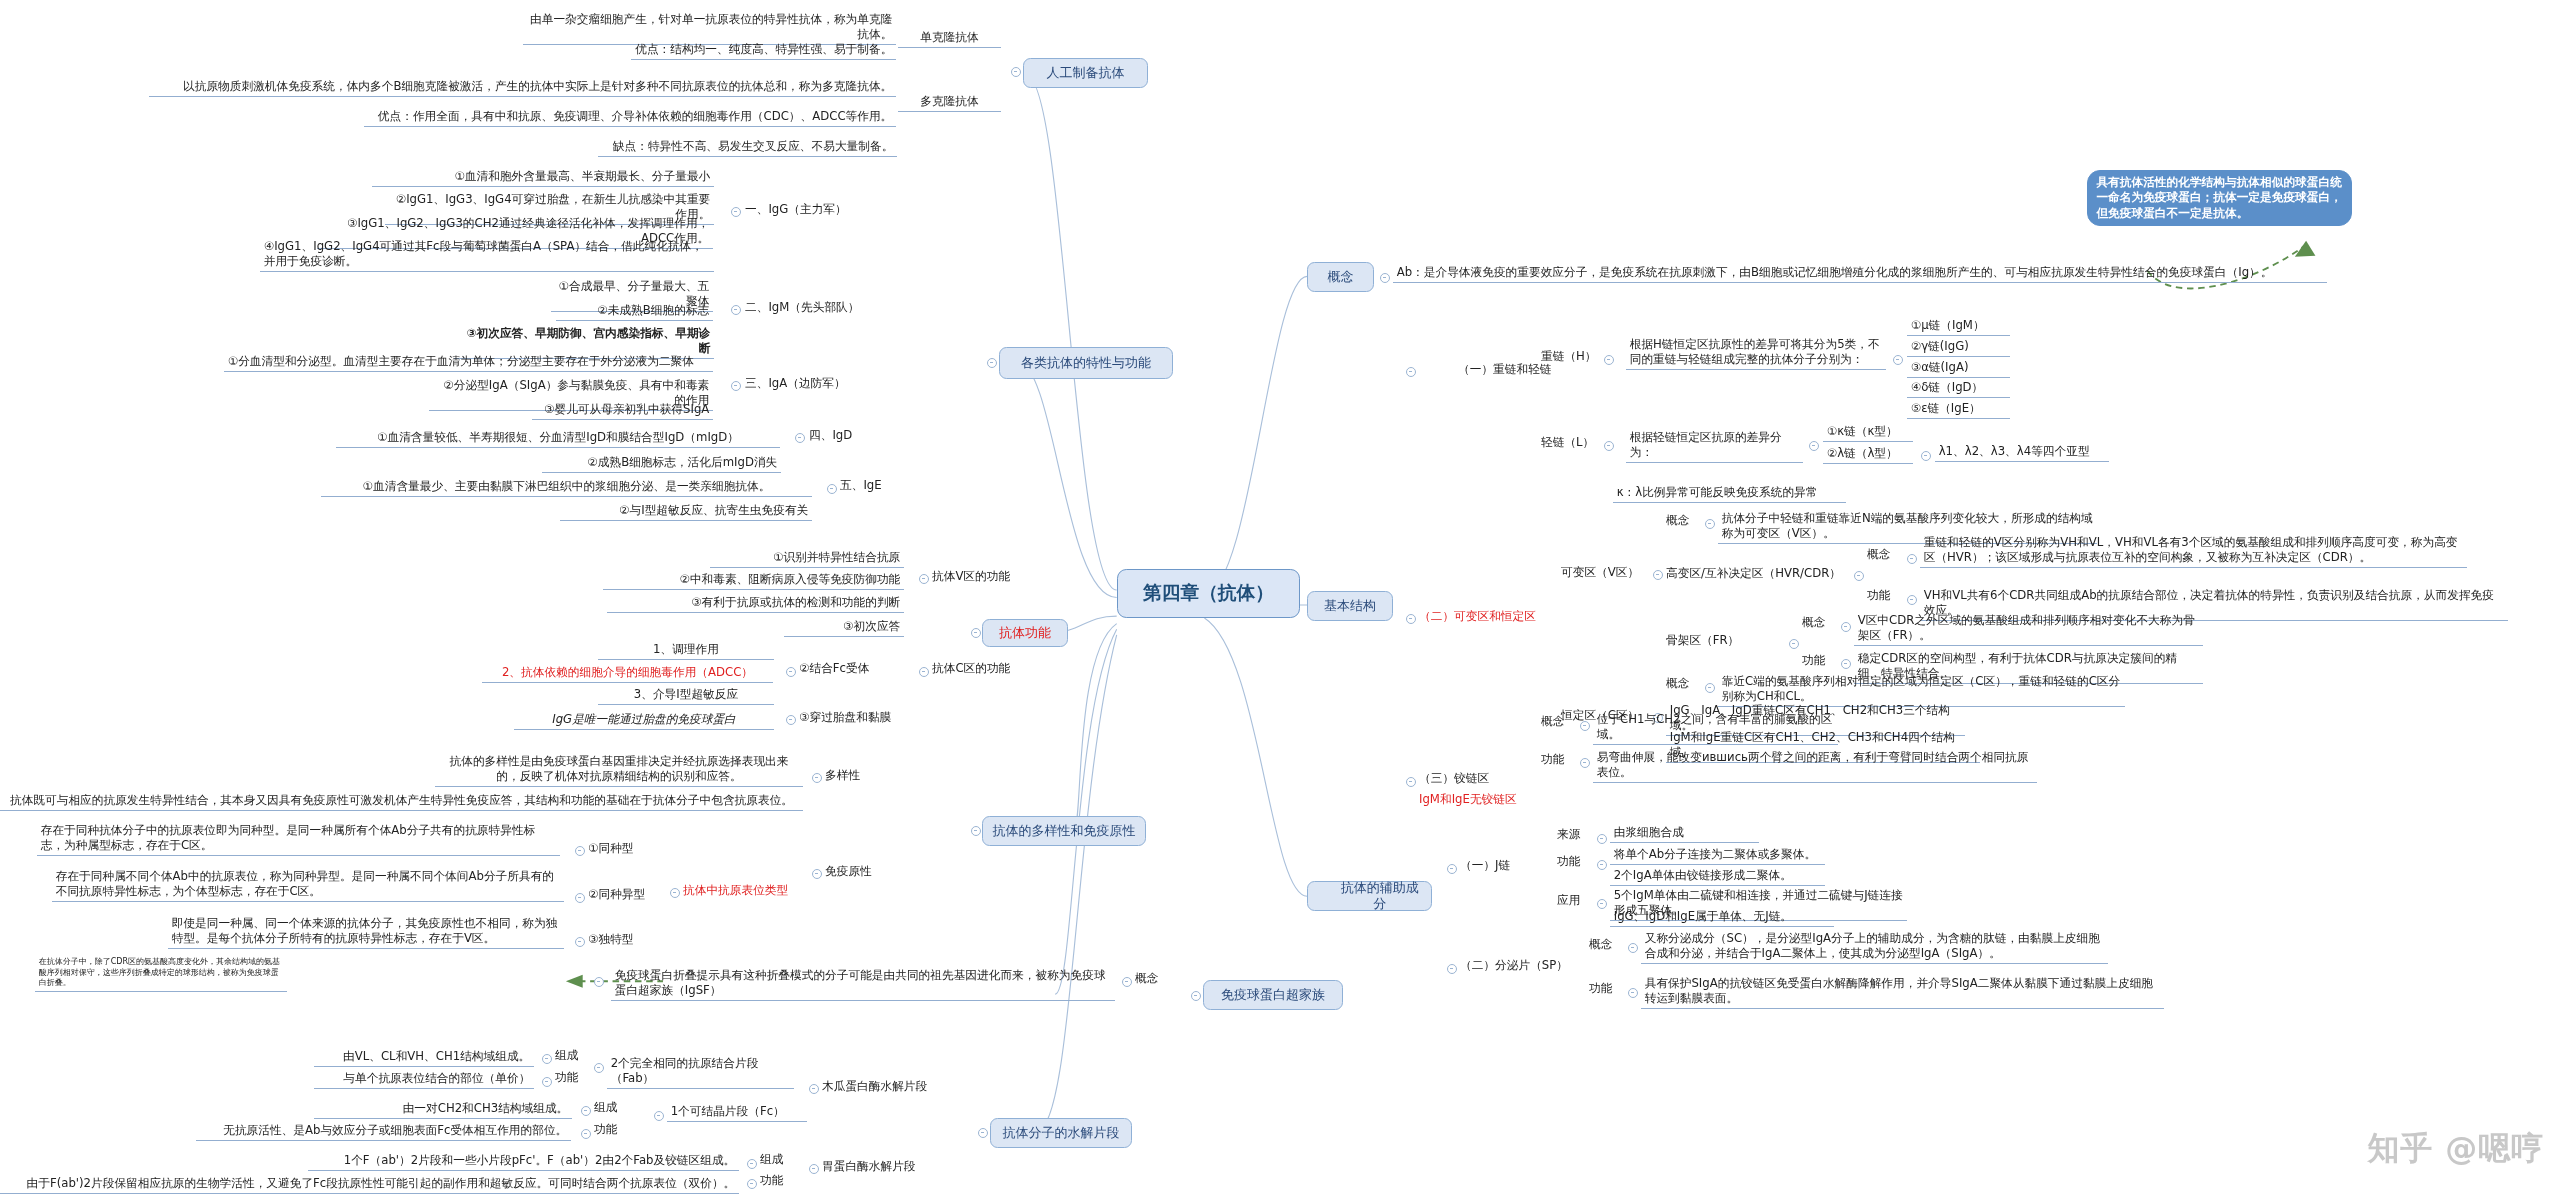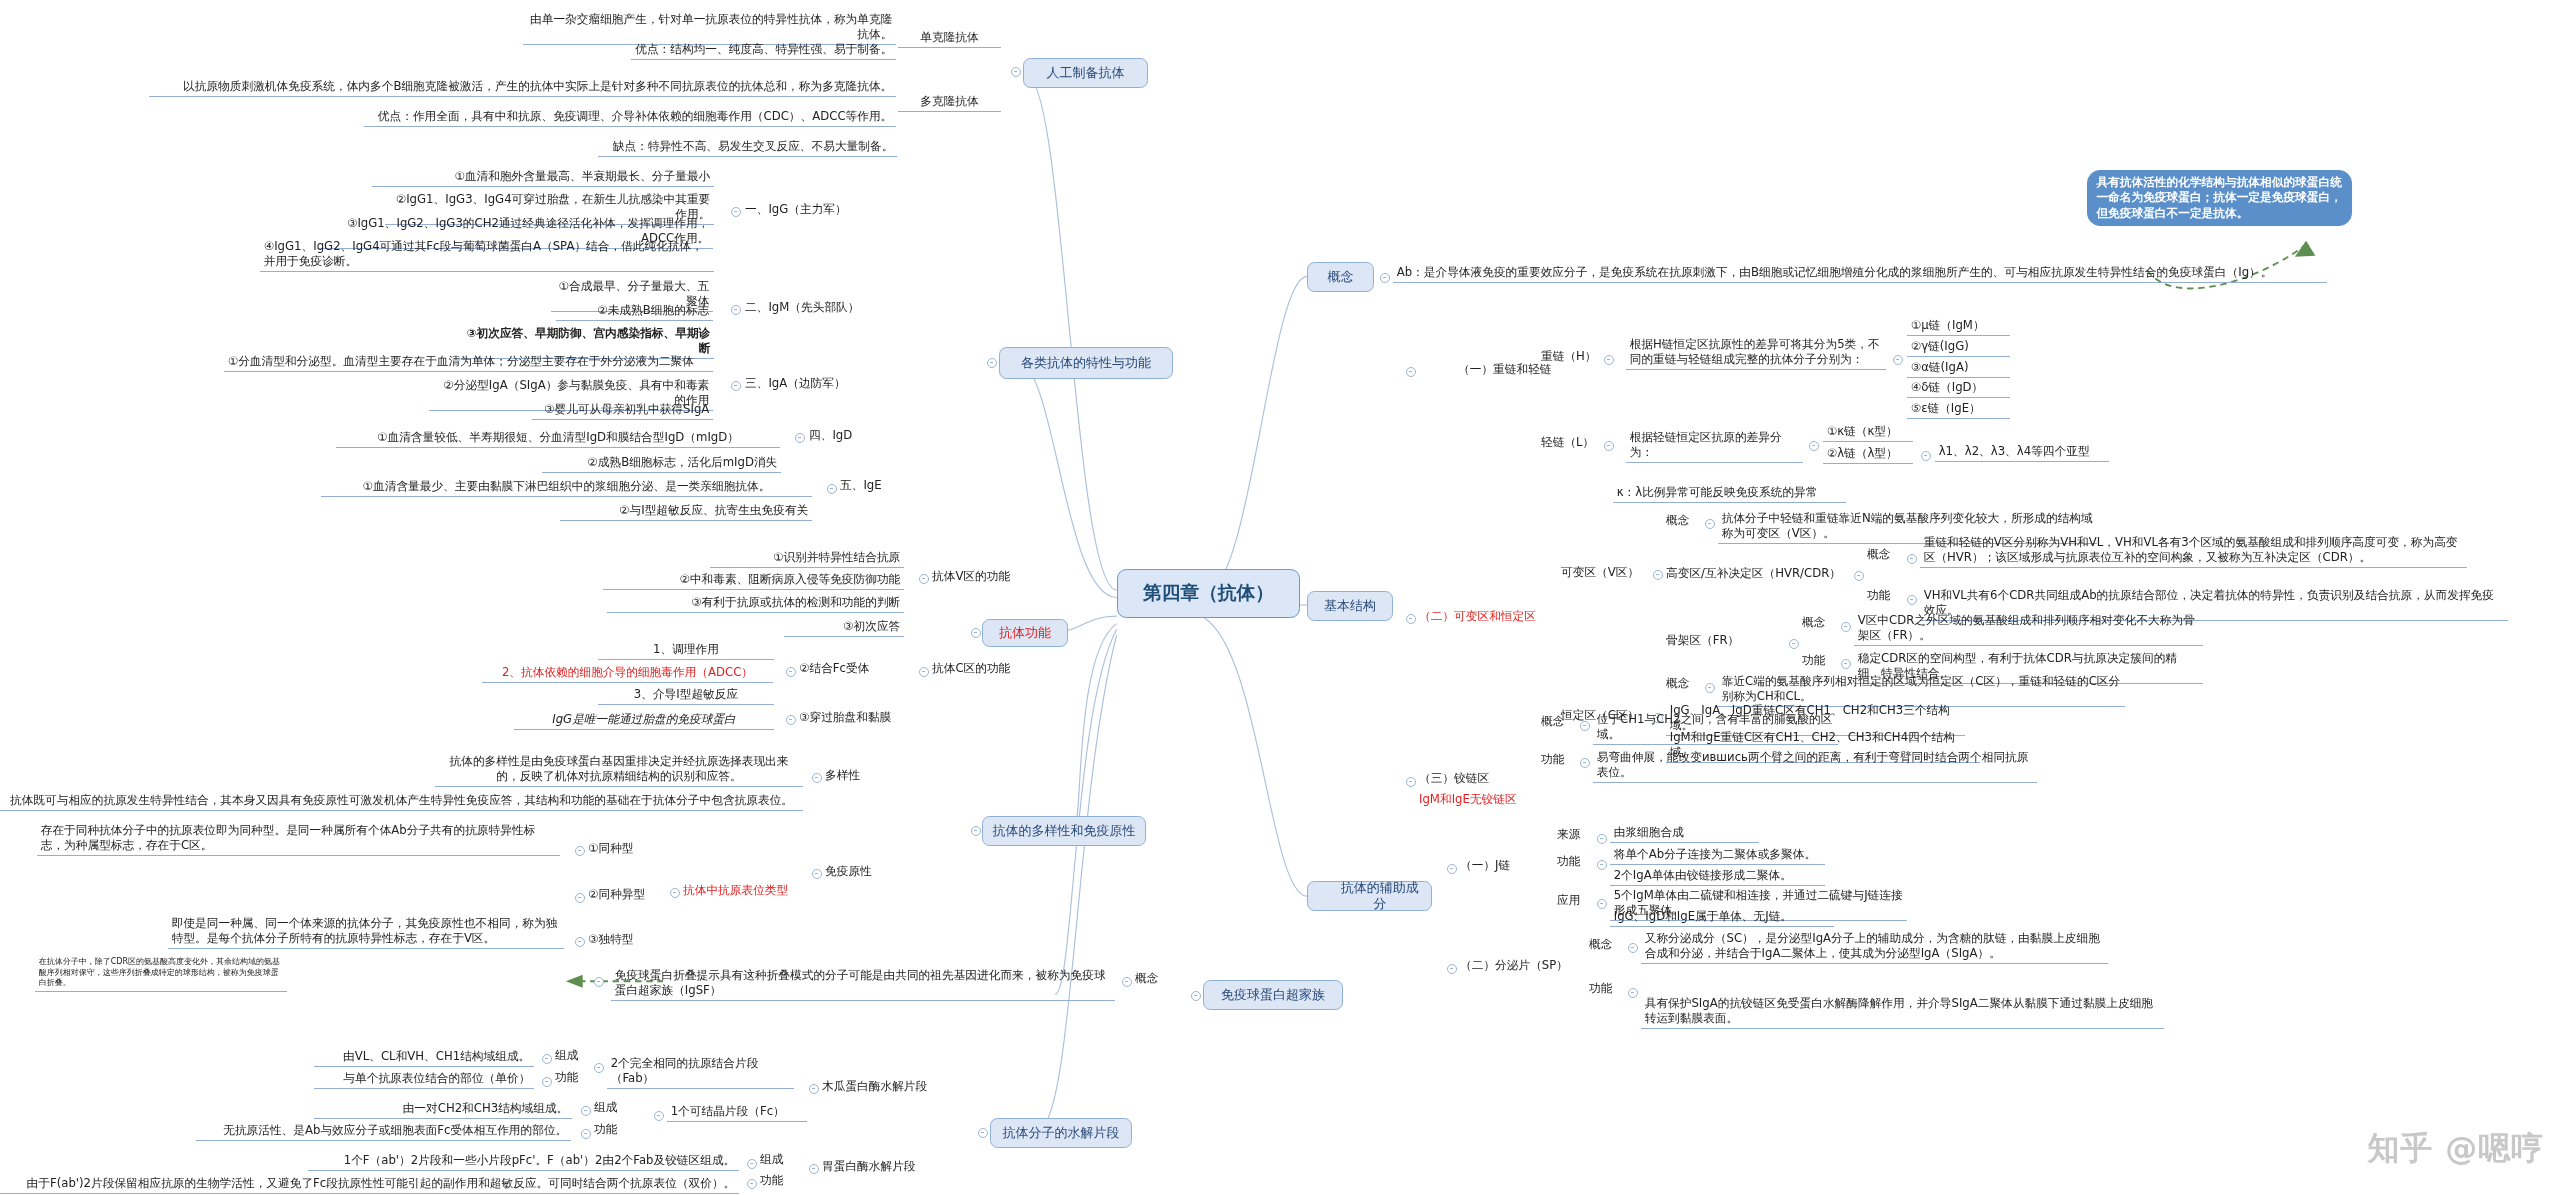--- a/index.html
+++ b/index.html
@@ -151,20 +151,21 @@
 <div class="leaf c" style="left:435px;top:753px;width:368px;">抗体的多样性是由免疫球蛋白基因重排决定并经抗原选择表现出来的，反映了机体对抗原精细结构的识别和应答。</div>
 <span class="knob" style="left:812px;top:773px;"></span>
 <div class="plain" style="left:825px;top:765px;width:65px;height:20.5px;">多样性</div>
 
 <div class="leaf c" style="left:0px;top:792px;width:803px;">抗体既可与相应的抗原发生特异性结合，其本身又因具有免疫原性可激发机体产生特异性免疫应答，其结构和功能的基础在于抗体分子中包含抗原表位。</div>
 
 <div class="leaf l" style="left:37px;top:822px;width:523px;">存在于同种抗体分子中的抗原表位即为同种型。是同一种属所有个体Ab分子共有的抗原特异性标志，为种属型标志，存在于C区。</div>
 <span class="knob" style="left:575px;top:846px;"></span>
 <div class="plain" style="left:588px;top:838px;width:71px;height:20.5px;">①同种型</div>
 
+<div class="leaf l" style="left:52px;top:868px;width:512px;">存在于同种属不同个体Ab中的抗原表位，称为同种异型。是同一种属不同个体间Ab分子所具有的不同抗原特异性标志，为个体型标志，存在于C区。</div>
 <span class="knob" style="left:575px;top:893px;"></span>
 <div class="plain" style="left:588px;top:884px;width:78px;height:20.5px;">②同种异型</div>
 
 <div class="leaf l" style="left:168px;top:915px;width:396px;">即使是同一种属、同一个体来源的抗体分子，其免疫原性也不相同，称为独特型。是每个抗体分子所特有的抗原特异性标志，存在于V区。</div>
 <span class="knob" style="left:575px;top:937px;"></span>
 <div class="plain" style="left:588px;top:929px;width:71px;height:20.5px;">③独特型</div>
 
 <span class="knob" style="left:670px;top:888px;"></span>
 <div class="plain red" style="left:683px;top:880px;width:121px;height:20.5px;">抗体中抗原表位类型</div>
 
@@ -332,18 +333,18 @@
 <div class="leaf l" style="left:1610px;top:908px;width:224px;">IgG、IgD和IgE属于单体、无J链。</div>
 
 <span class="knob" style="left:1447px;top:964px;"></span>
 <div class="plain" style="left:1460px;top:955px;width:116px;height:20.5px;">（二）分泌片（SP）</div>
 <span class="knob" style="left:1628px;top:943px;"></span>
 <div class="plain" style="left:1589px;top:935px;width:37px;height:18.7px;">概念</div>
 <div class="leaf l" style="left:1641px;top:930px;width:467px;">又称分泌成分（SC），是分泌型IgA分子上的辅助成分，为含糖的肽链，由黏膜上皮细胞合成和分泌，并结合于IgA二聚体上，使其成为分泌型IgA（SIgA）。</div>
 
 <span class="knob" style="left:1628px;top:988px;"></span>
 <div class="plain" style="left:1589px;top:979px;width:37px;height:18.7px;">功能</div>
-<div class="leaf l" style="left:1641px;top:975px;width:523px;margin-top:20px;">具有保护SIgA的抗铰链区免受蛋白水解酶降解作用，并介导SIgA二聚体从黏膜下通过黏膜上皮细胞转运到黏膜表面。</div>
+<div class="leaf l" style="left:1641px;top:975px;width:523px;">具有保护SIgA的抗铰链区免受蛋白水解酶降解作用，并介导SIgA二聚体从黏膜下通过黏膜上皮细胞转运到黏膜表面。</div>
 
 <div class="wm">知乎 @嗯哼</div>
 
 </div>
 
 
 </body></html>

